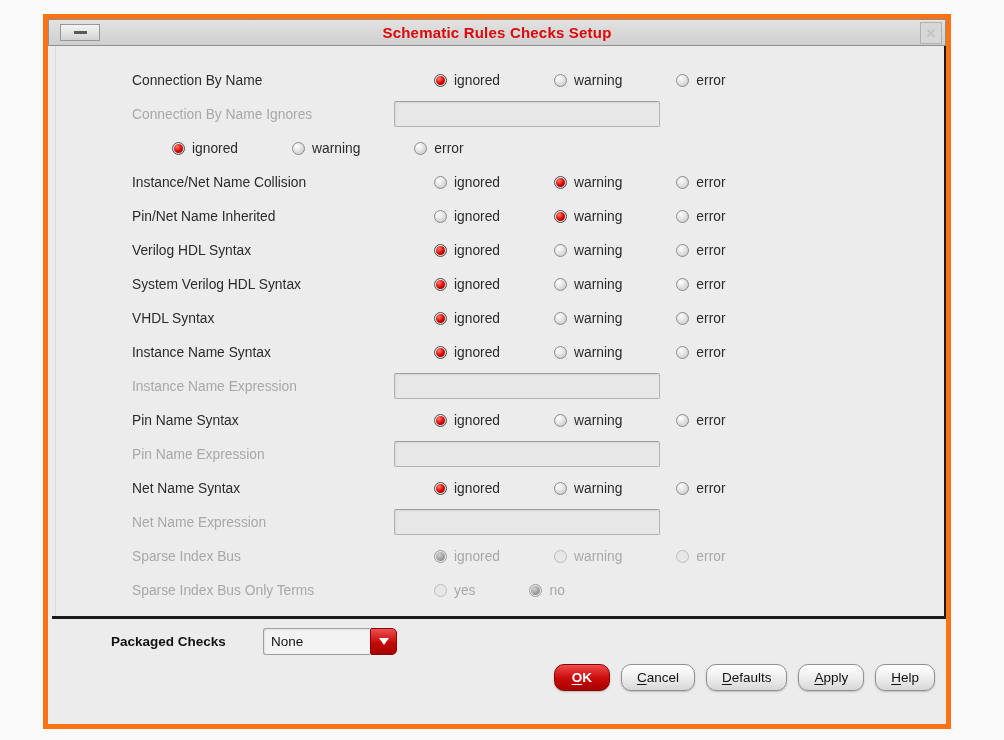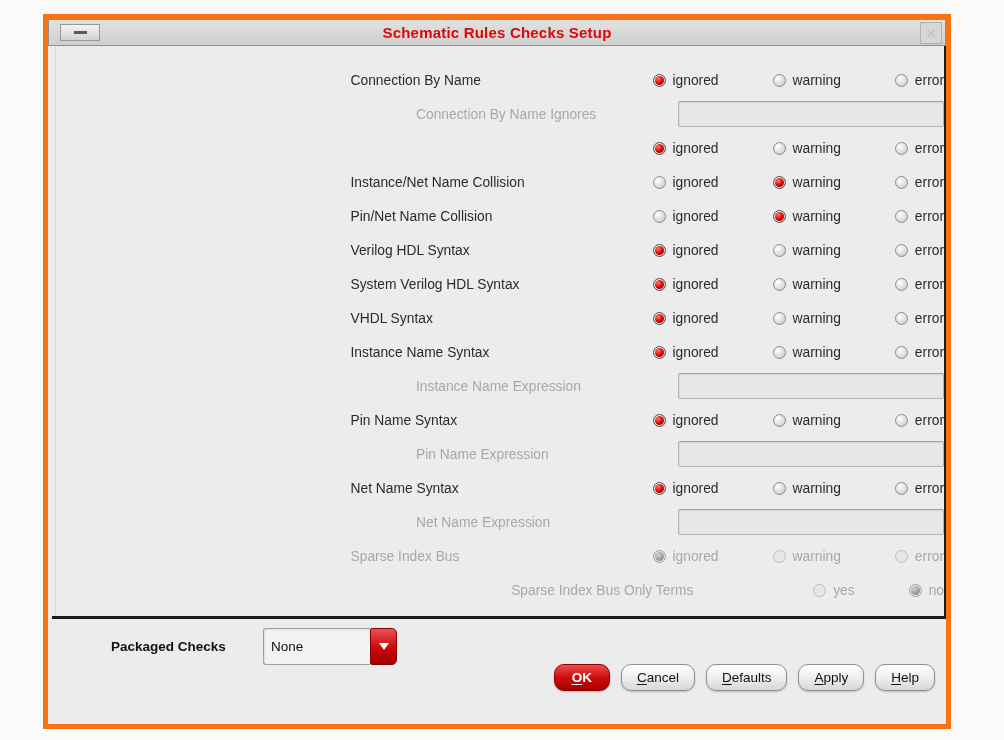--- a/index.html
+++ b/index.html
@@ -52,21 +52,21 @@
     border-top:3px solid #ce0f0f;
     outline:1px dotted #555; outline-offset:-4px;
     position:relative; z-index:2; margin-bottom:-1px;
   }
   
   .panel {
     height:570px; margin-left:7px;
     border-right:2px solid #1a1a1a; border-left:1px solid #dadada;
     background:#ececec; padding-top:17px; overflow:hidden;
   }
-  .row { height:34px; display:flex; align-items:center; padding-left:76px;justify-content:flex-end; }
+  .row { height:34px; display:flex; align-items:center; padding-left:76px; }
   .rowlabel { width:262px; flex:none; font-size:13.8px; color:#2b2b2b; }
   .controls { display:flex; align-items:center; gap:14px; }
   .opt { display:inline-flex; align-items:center; gap:7px; cursor:default;padding-left:40px; }
   .optlabel { font-size:13.8px; color:#2b2b2b; }
   .radio {
     width:13px; height:13px; border-radius:50%;
     border:1px solid #8c8c8c; position:relative; flex:none;
     background:radial-gradient(circle at 35% 30%, #ffffff, #dedede 55%, #bfbfbf);
   }
   .opt.on .radio { border-color:#4f4f4f; }
@@ -84,21 +84,21 @@
     width:266px; height:26px; background:#e7e7e7;
     border:1px solid #b3b3b3; border-top-color:#9d9d9d;
     border-radius:2px; box-shadow:inset 1px 1px 2px rgba(0,0,0,.07);
     font:13.5px "Liberation Sans", sans-serif; color:#333; padding:0 6px; outline:none;
   }
   
   .separator { height:3px; background:#1a1a1a; margin-left:4px; }
   .footer { position:relative; height:78px; background:#ececec; }
   .pkgrow { position:absolute; left:63px; top:9px; display:flex; align-items:center; }
   .pkglabel { width:152px; font-size:13.5px; font-weight:bold; color:#111; }
-  .combo { display:flex; height:37px; cursor:default; }
+  .combo { display:flex; height:27px; cursor:default; }
   .combotext {
     width:107px; background:#f3f3f3;
     border:1px solid #9f9f9f; border-right:none;
     border-radius:3px 0 0 3px; box-shadow:inset 1px 1px 2px rgba(0,0,0,.08);
     display:flex; align-items:center; padding-left:7px;
     font-size:13.5px; color:#111;
   }
   .combobtn {
     width:27px; border:1px solid #8d0000; border-radius:2px 5px 5px 2px;
     background:linear-gradient(#ea5252, #c60909 55%, #a30000);
@@ -189,21 +189,21 @@
     <span class="radio"></span>
     <span class="optlabel">warning</span>
   </span>
           <span class="opt">
     <span class="radio"></span>
     <span class="optlabel">error</span>
   </span>
         </span>
   </div>
       <div class="row">
-    <span class="rowlabel">Pin/Net Name Collision</span>
+    <span class="rowlabel">Pin/Net Name Inherited</span>
     <span class="controls">
           <span class="opt">
     <span class="radio"></span>
     <span class="optlabel">ignored</span>
   </span>
           <span class="opt on">
     <span class="radio"></span>
     <span class="optlabel">warning</span>
   </span>
           <span class="opt">

